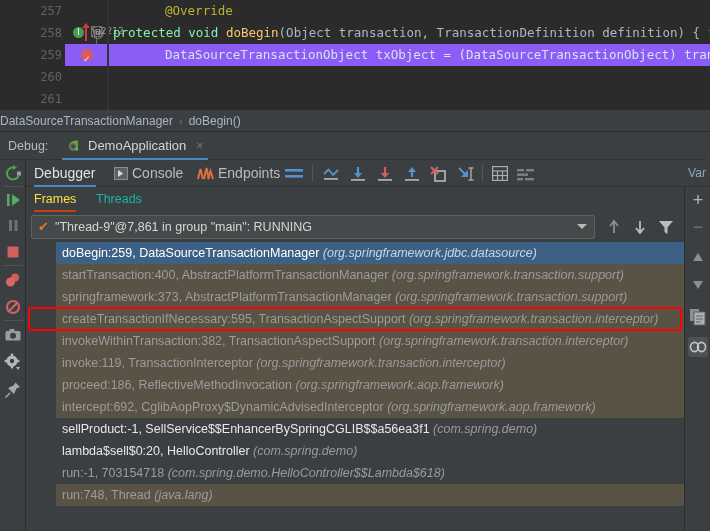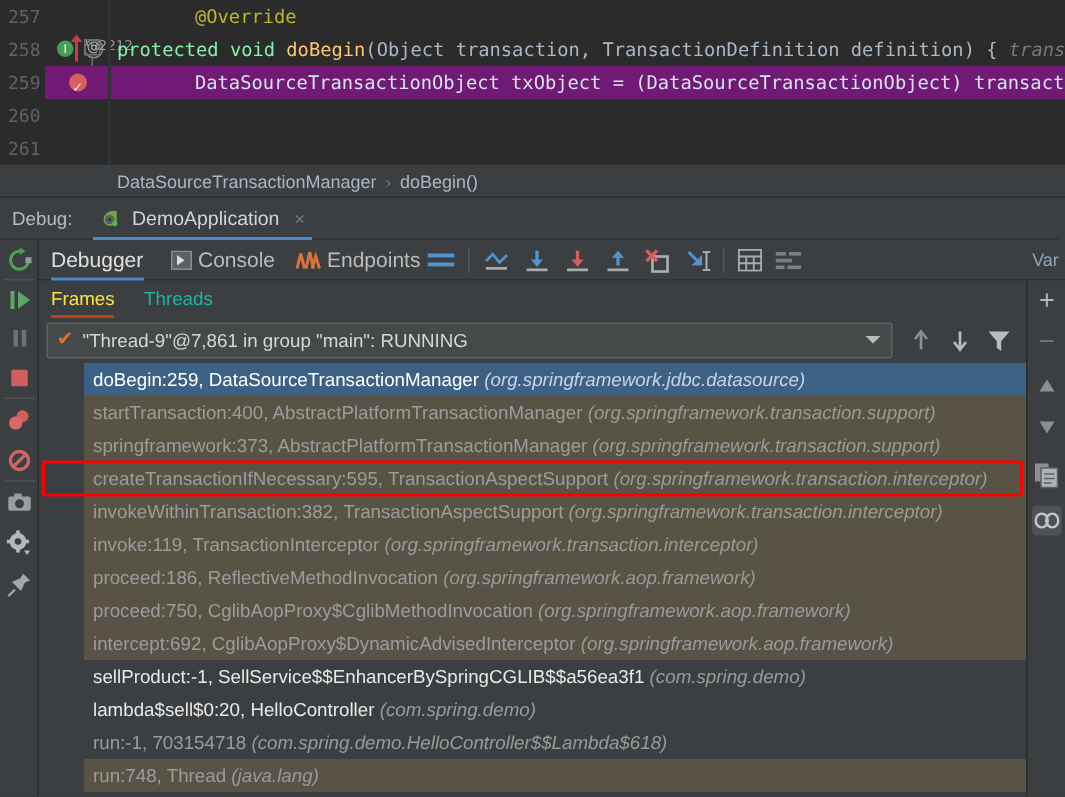--- a/index.html
+++ b/index.html
@@ -12,22 +12,22 @@
   #app { position: relative; width: 710px; height: 531px; }
 
   
   .editor {
     position: absolute; left: 0; top: 0; width: 710px; height: 110px;
     background: #2B2B2B;
     font-family: "DejaVu Sans Mono", monospace;
     font-size: 12.5px;
     overflow: hidden;
   }
-  .code-row { position: relative; height: 22px; line-height: 22px; white-space: nowrap; }
-  .code-row.highlight { background: #701a75; }
+  .code-row { position: relative; height: 22px; line-height: 22px; white-space: nowrap; margin-left: 35px; }
+  .code-row.highlight { background: #8b5cf6; }
   .code-row.highlight .ln { background: #2B2B2B; }
   .ln {
     position: absolute; left: 0; top: 0; width: 30px; height: 22px;
     text-align: right; color: #606366; font-size: 12px; padding-right: 3px;
   }
   .gutter-icons {
     position: absolute; left: 32px; top: 0; width: 40px; height: 22px;
   }
   .gutter-sep { position: absolute; left: 72px; top: 0; width: 2px; height: 22px; background: #313335; }
   .code-text { position: absolute; left: 78px; top: 0; height: 22px; color: #A9B7C6; }
@@ -71,21 +71,21 @@
   .mth { color: #FFC66D; }
   .ann { color: #BBB529; }
   .fld { color: #9876AA; text-decoration: underline; }
   .hint{ color: #787878; font-style: italic; }
   .pln { color: #A9B7C6; }
 
   
   .breadcrumb {
     position: absolute; left: 0; top: 110px; width: 710px; height: 22px;
     background: #3C3F41; color: #A9B7C6;
-    font-size: 12px; line-height: 22px; padding-left: 78px; white-space: nowrap;
+    font-size: 12px; line-height: 22px; white-space: nowrap;
   }
   .breadcrumb .sep { color: #73797E; padding: 0 6px; font-size: 11px; }
   .breadcrumb-edge { position: absolute; left: 0; top: 131px; width: 710px; height: 1px; background: #2B2B2B; }
 
   
   .debugbar {
     position: absolute; left: 0; top: 132px; width: 706px; height: 28px;
     background: #3C3F41; border-bottom: 1px solid #323232;
   }
   .debug-label {
@@ -482,24 +482,20 @@
       </div>
       <div class="frame-row lib">
         <span>invoke:119, TransactionInterceptor</span>
         <span class="frame-pkg">(org.springframework.transaction.interceptor)</span>
       </div>
       <div class="frame-row lib">
         <span>proceed:186, ReflectiveMethodInvocation</span>
         <span class="frame-pkg">(org.springframework.aop.framework)</span>
       </div>
       <div class="frame-row lib">
-        <span>proceed:750, CglibAopProxy$CglibMethodInvocation</span>
-        <span class="frame-pkg">(org.springframework.aop.framework)</span>
-      </div>
-      <div class="frame-row lib">
         <span>intercept:692, CglibAopProxy$DynamicAdvisedInterceptor</span>
         <span class="frame-pkg">(org.springframework.aop.framework)</span>
       </div>
       <div class="frame-row user">
         <span>sellProduct:-1, SellService$$EnhancerBySpringCGLIB$$a56ea3f1</span>
         <span class="frame-pkg">(com.spring.demo)</span>
       </div>
       <div class="frame-row user">
         <span>lambda$sell$0:20, HelloController</span>
         <span class="frame-pkg">(com.spring.demo)</span>

